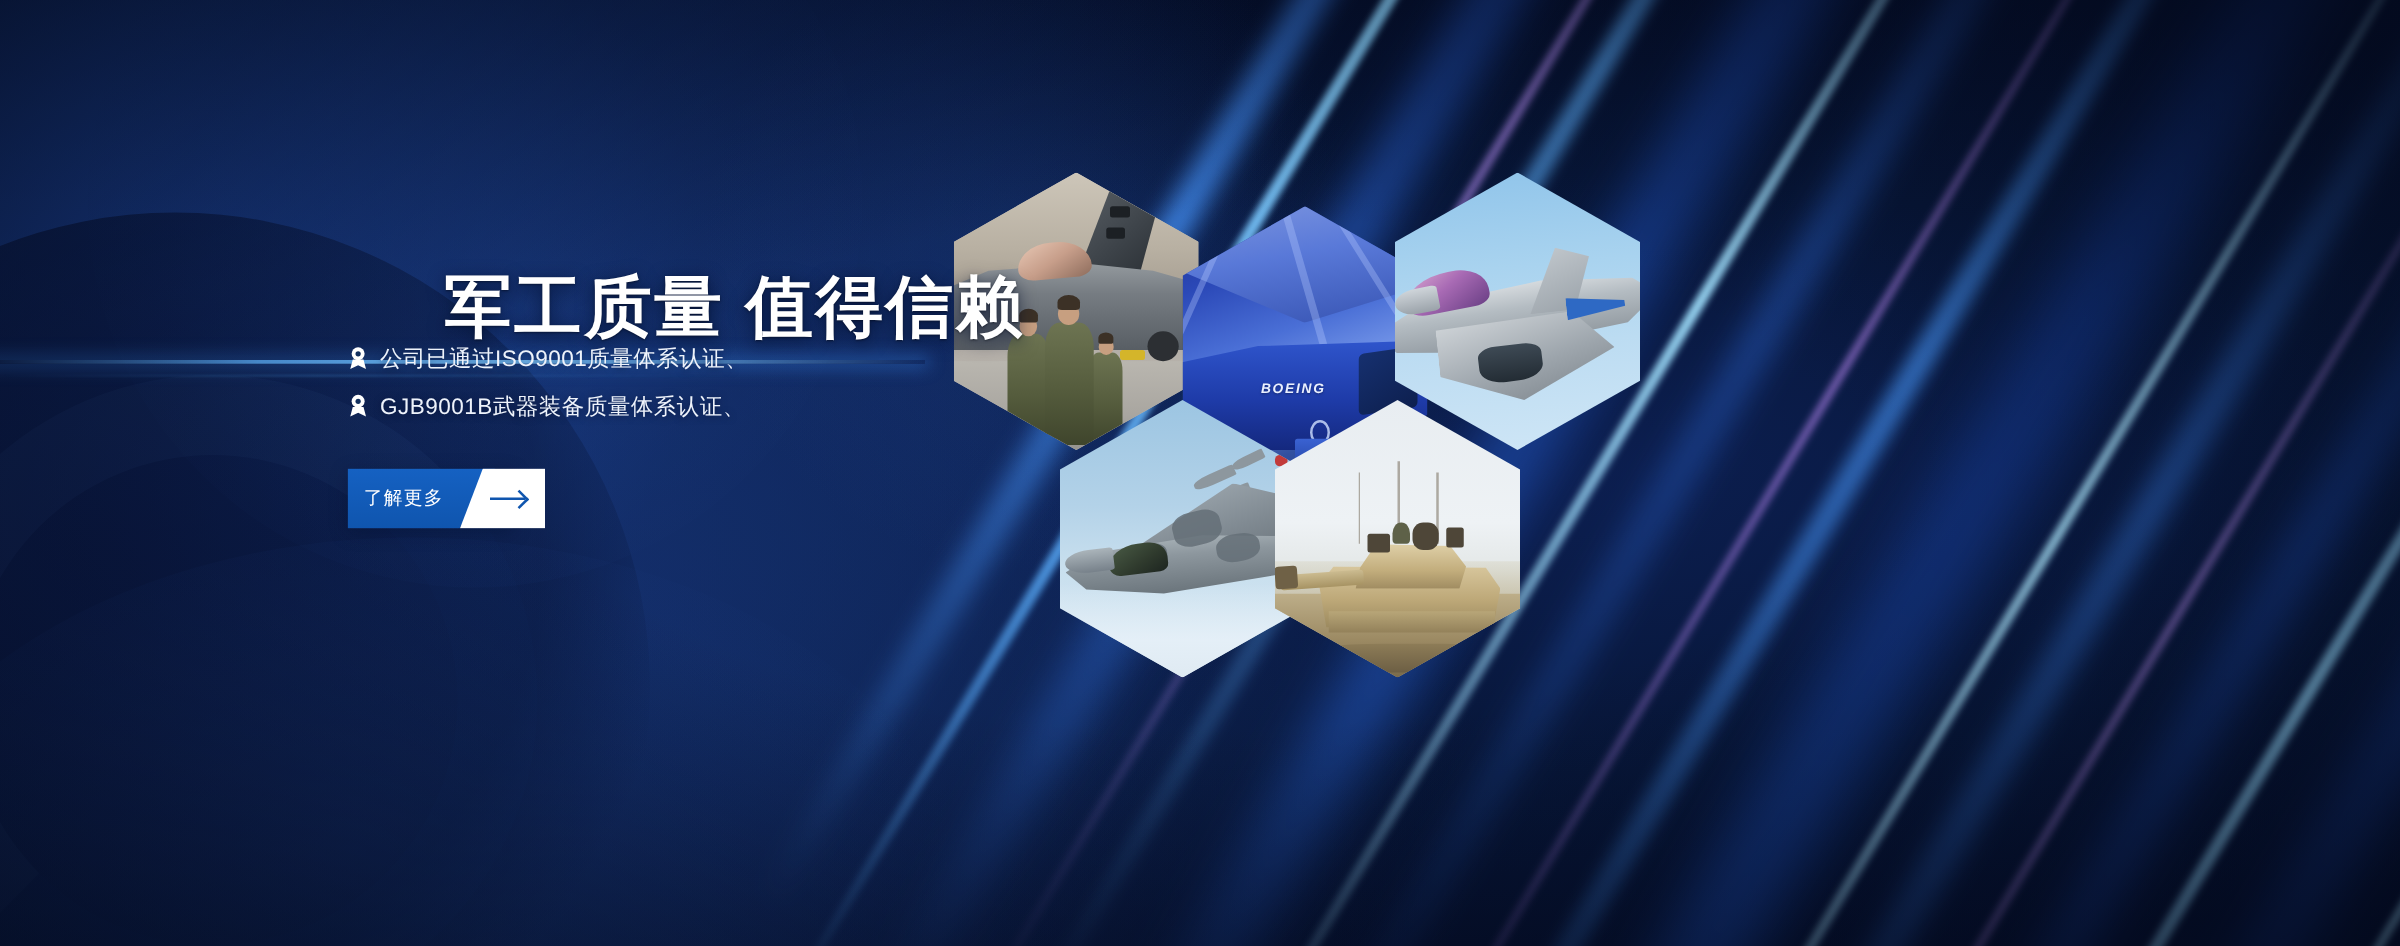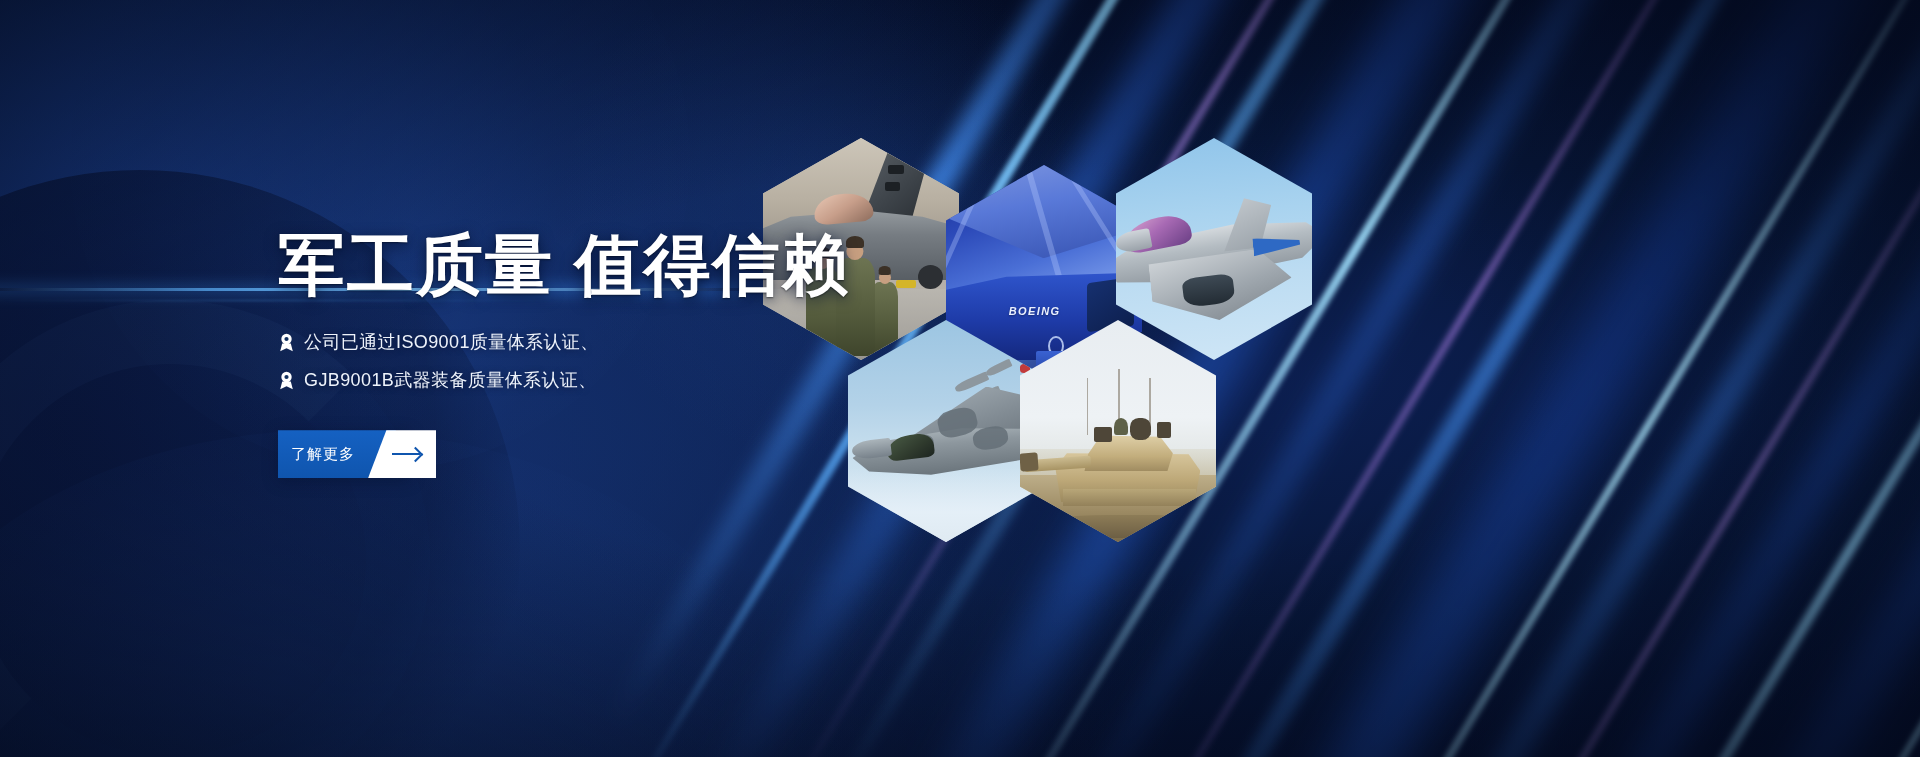--- a/index.html
+++ b/index.html
@@ -217,31 +217,32 @@
     background:linear-gradient(180deg,#1561c2 0%,#0f55ae 100%);
     color:#ffffff;
     font-size:15px;
     letter-spacing:.5px;
     padding:11px 22px 12px 22px;
     min-width:246px;
     box-shadow:0 2px 10px rgba(2,16,48,0.45);
   }
 
   .headline{
-    margin-top:40px;
+    margin-top:28px;
     color:#ffffff;
-    font-size:67px;
+    font-size:54px;
     font-weight:bold;
     letter-spacing:2px;
     line-height:1.05;
     text-shadow:0 3px 14px rgba(3,14,44,0.75), 0 1px 2px rgba(0,0,0,.5);
     white-space:nowrap;
-  }
-
-  .bullets{margin-top:30px;}
+    text-align:center;
+  }
+
+  .bullets{}
   .bullet{
     display:flex;align-items:center;
     margin-bottom:14px;
     color:#eef3fb;
     font-size:18px;
     letter-spacing:.4px;
     text-shadow:0 1px 6px rgba(2,12,40,0.6);
   }
   .bullet .bicon{
     width:17px;height:19px;margin-right:9px;flex:0 0 auto;

